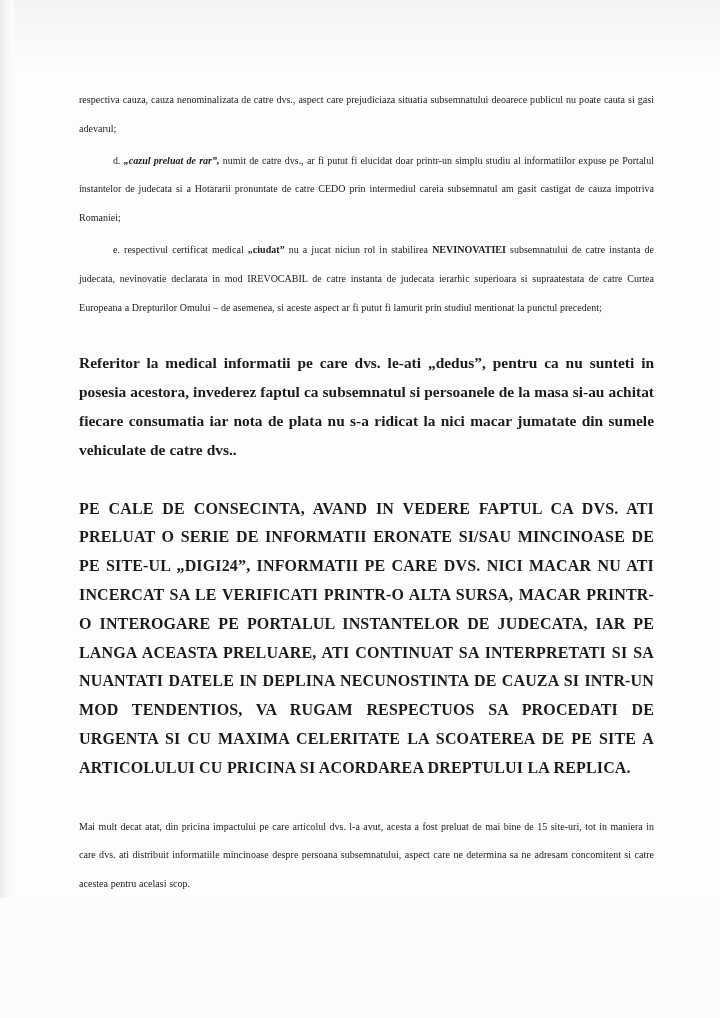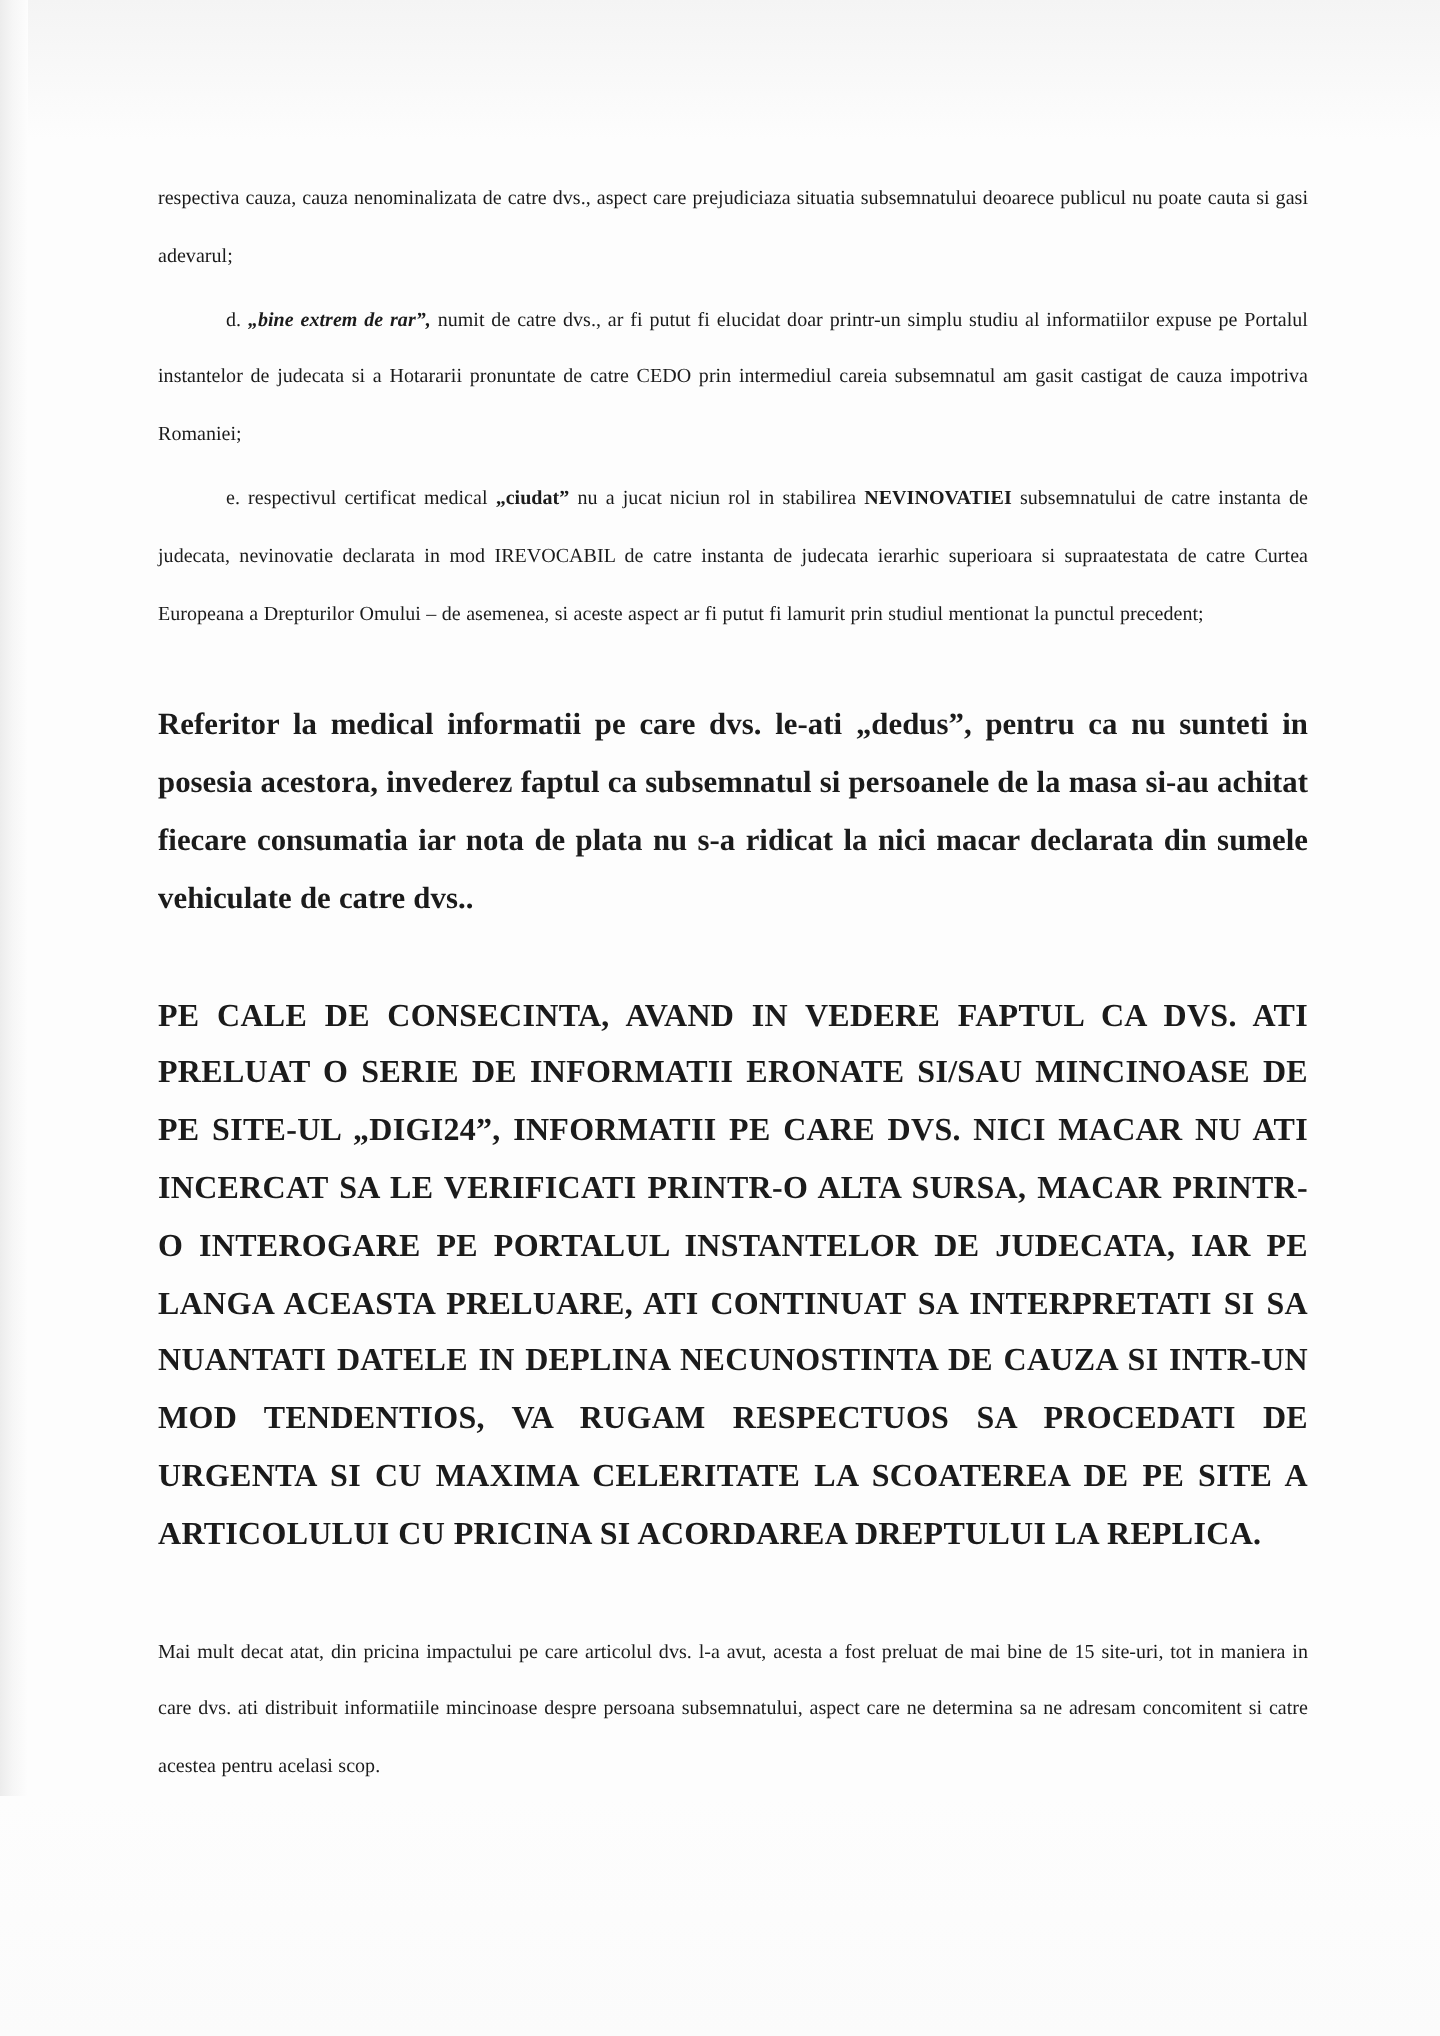--- a/index.html
+++ b/index.html
@@ -115,29 +115,29 @@
   <div class="scan-tone-top"></div>
   <div class="scan-edge-left"></div>
   <div class="scan-tone-bottom"></div>
 
   <div class="content">
 
     <p class="para">respectiva cauza, cauza nenominalizata de catre dvs., aspect care prejudiciaza situatia subsemnatului deoarece publicul nu poate cauta si gasi adevarul;</p>
 
     <div class="gap-sm"></div>
 
-    <p class="para indent"><span>d.</span><span>&nbsp;</span><span class="bi">„bine extrem de rar”,</span><span> numit de catre dvs., ar fi putut fi elucidat doar printr-un simplu studiu al informatiilor expuse pe Portalul instantelor de judecata si a Hotararii pronuntate de catre CEDO prin intermediul careia subsemnatul am gasit castigat de cauza impotriva Romaniei;</span></p>
+    <p class="para indent"><span>d.</span><span>&nbsp;</span><span class="bi">„cazul preluat de rar”,</span><span> numit de catre dvs., ar fi putut fi elucidat doar printr-un simplu studiu al informatiilor expuse pe Portalul instantelor de judecata si a Hotararii pronuntate de catre CEDO prin intermediul careia subsemnatul am gasit castigat de cauza impotriva Romaniei;</span></p>
 
     <div class="gap-sm"></div>
 
     <p class="para indent"><span>e.</span><span> respectivul certificat medical </span><span class="b">„ciudat”</span><span> nu a jucat niciun rol in stabilirea </span><span class="b">NEVINOVATIEI</span><span> subsemnatului de catre instanta de judecata, nevinovatie declarata in mod IREVOCABIL de catre instanta de judecata ierarhic superioara si supraatestata de catre Curtea Europeana a Drepturilor Omului – de asemenea, si aceste aspect ar fi putut fi lamurit prin studiul mentionat la punctul precedent;</span></p>
 
     <div class="gap-md"></div>
 
-    <p class="para block-bold"><span>Referitor la medical informatii pe care dvs. le-ati </span><span>„dedus”</span><span>, pentru ca nu sunteti in posesia acestora, invederez faptul ca subsemnatul si persoanele de la masa si-au achitat fiecare consumatia iar nota de plata nu s-a ridicat la nici macar declarata din sumele vehiculate de catre dvs..</span></p>
+    <p class="para block-bold"><span>Referitor la medical informatii pe care dvs. le-ati </span><span>„dedus”</span><span>, pentru ca nu sunteti in posesia acestora, invederez faptul ca subsemnatul si persoanele de la masa si-au achitat fiecare consumatia iar nota de plata nu s-a ridicat la nici macar jumatate din sumele vehiculate de catre dvs..</span></p>
 
     <div class="gap-lg"></div>
 
     <p class="para block-caps"><span>PE CALE DE CONSECINTA, AVAND IN VEDERE FAPTUL CA DVS. ATI PRELUAT O SERIE DE INFORMATII ERONATE SI/SAU MINCINOASE DE PE SITE-UL </span><span>„DIGI24”</span><span>, INFORMATII PE CARE DVS. NICI MACAR NU ATI INCERCAT SA LE VERIFICATI PRINTR-O ALTA SURSA, MACAR PRINTR-O INTEROGARE PE PORTALUL INSTANTELOR DE JUDECATA, IAR PE LANGA ACEASTA PRELUARE, ATI CONTINUAT SA INTERPRETATI SI SA NUANTATI DATELE IN DEPLINA NECUNOSTINTA DE CAUZA SI INTR-UN MOD TENDENTIOS, VA RUGAM RESPECTUOS SA PROCEDATI DE URGENTA SI CU MAXIMA CELERITATE LA SCOATEREA DE PE SITE A ARTICOLULUI CU PRICINA SI ACORDAREA DREPTULUI LA REPLICA.</span></p>
 
     <div class="gap-lg"></div>
 
     <p class="para">Mai mult decat atat, din pricina impactului pe care articolul dvs. l-a avut, acesta a fost preluat de mai bine de 15 site-uri, tot in maniera in care dvs. ati distribuit informatiile mincinoase despre persoana subsemnatului, aspect care ne determina sa ne adresam concomitent si catre acestea pentru acelasi scop.</p>
 
   </div>

